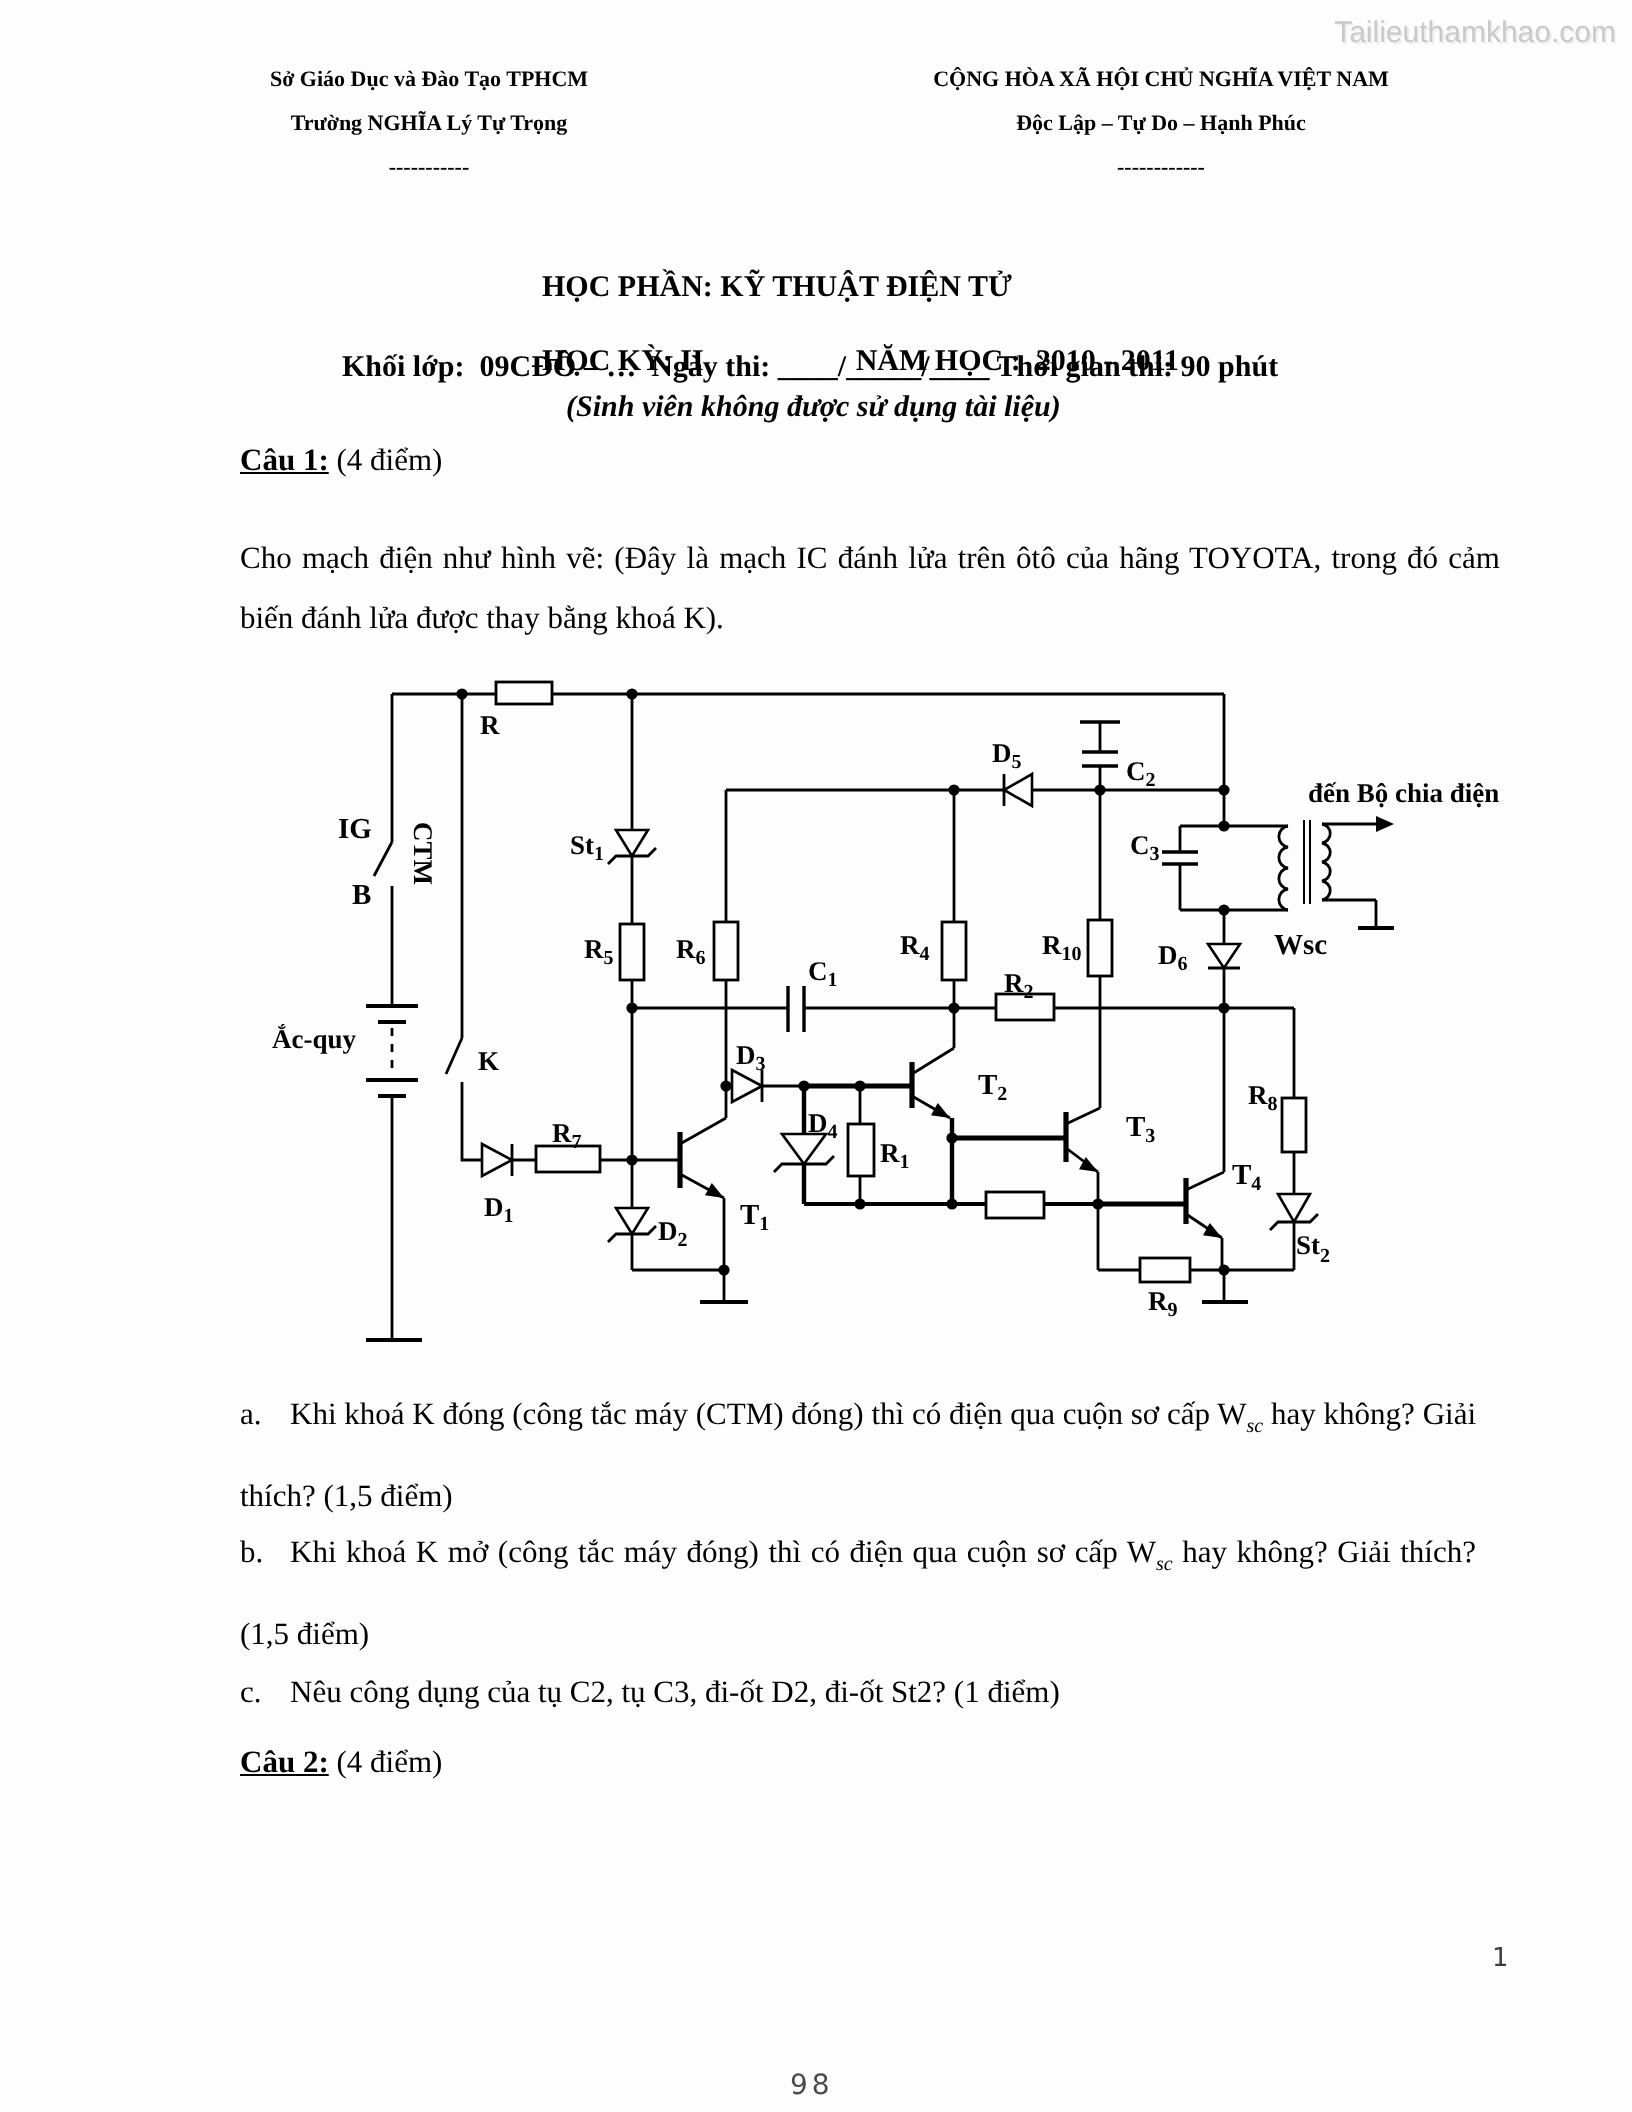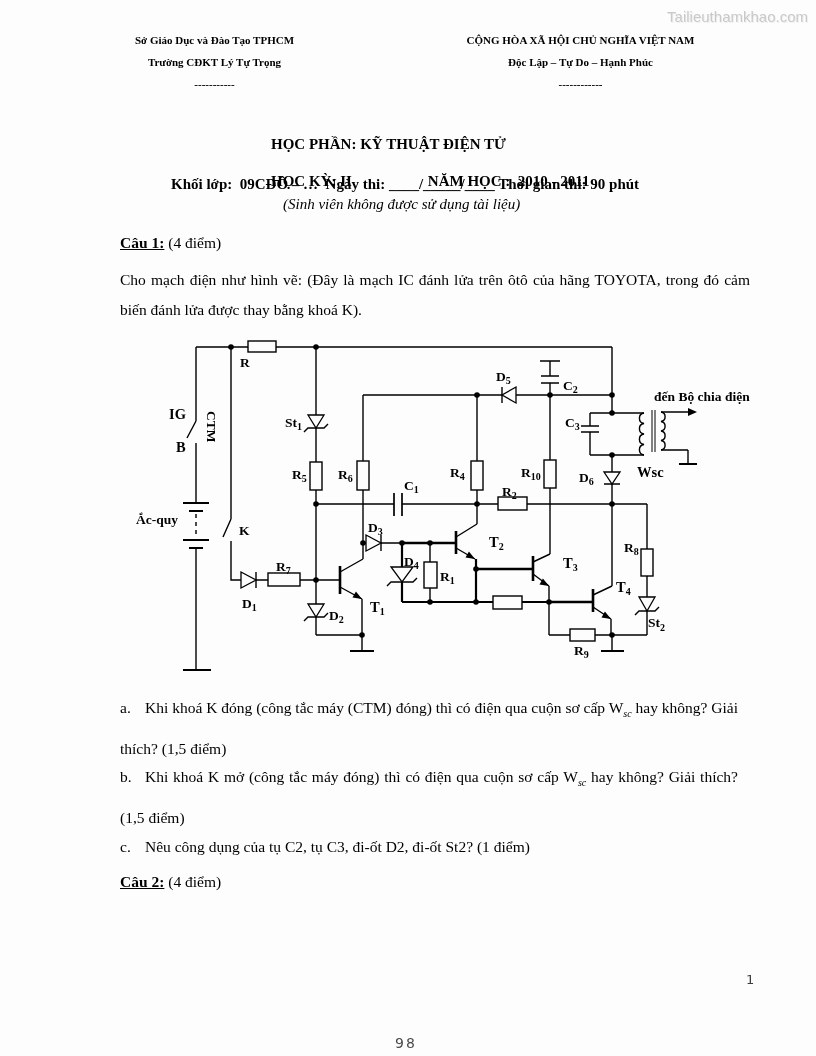--- a/index.html
+++ b/index.html
@@ -6,21 +6,21 @@
   #page{position:relative;width:816px;height:1056px;background:#fdfdfd;overflow:hidden;
         font-family:"Liberation Serif","DejaVu Serif",serif;color:#000;}
   .abs{position:absolute;}
   .b{font-weight:bold;}
   .u{text-decoration:underline;}
   .center{text-align:center;}
   .watermark{color:#c9c9c9;font-family:"Liberation Sans",sans-serif;font-size:15px;
              text-shadow:1px 1px 0 #efefef;}
   .hdr{font-size:11px;line-height:22px;font-weight:bold;}
   .title-line{font-size:15px;font-weight:bold;white-space:pre;}
-  .note-line{font-size:15px;font-weight:normal;font-style:italic;}
+  .note-line{font-size:15px;font-weight:bold;font-style:italic;}
   .body-txt{font-size:15.5px;}
   .intro{width:630px;line-height:30px;text-align:justify;}
   .q-item{width:618px;line-height:34.5px;text-align:justify;}
   .q-item .marker{display:inline-block;width:25px;}
   .q-head{font-size:15.5px;}
   .wsub{font-size:10px;font-style:italic;vertical-align:-4px;}
   .pgnum{font-family:"DejaVu Sans","Liberation Sans",sans-serif;color:#3d3d3d;}
   
   svg text{font-family:"Liberation Serif","DejaVu Serif",serif;font-weight:bold;}
   .clbl{font-size:13.5px;}
@@ -37,38 +37,38 @@
 </style>
 </head>
 <body>
 
 <div id="page">
 
   <div class="abs watermark" style="left:628px;top:8px;width:180px;text-align:right;">Tailieuthamkhao.com</div>
 
   <div class="abs hdr center" style="left:62px;top:29px;width:305px;">
     <div>Sở Giáo Dục và Đào Tạo TPHCM</div>
-    <div>Trường CĐKT Lý Tự Trọng</div>
+    <div>Trường NGHĨA Lý Tự Trọng</div>
     <div>-----------</div>
   </div>
 
   <div class="abs hdr center" style="left:398px;top:29px;width:365px;">
     <div>CỘNG HÒA XÃ HỘI CHỦ NGHĨA VIỆT NAM</div>
     <div>Độc Lập – Tự Do – Hạnh Phúc</div>
     <div>------------</div>
   </div>
 
   <div class="abs title-line" style="left:240px;top:136px;margin-left:31px;">HỌC PHẦN: KỸ THUẬT ĐIỆN TỬ</div>
   <div class="abs title-line" style="left:256px;top:156px;">
     <span>HỌC KỲ: II</span><span style="display:inline-block;width:76px;"></span><span>NĂM HỌC :  2010 - 2011</span>
   </div>
   <div class="abs title-line" style="left:171px;top:176px;">Khối lớp:  09CĐÔ – …  Ngày thi: ____/_____/____ Thời gian thi: 90 phút</div>
   <div class="abs note-line" style="left:283px;top:196px;">(Sinh viên không được sử dụng tài liệu)</div>
 
-  <div class="abs q-head" style="left:120px;top:222px;margin-top:12px;">
+  <div class="abs q-head" style="left:120px;top:222px;">
     <span class="b u">Câu 1:</span>
     <span>(4 điểm)</span>
   </div>
 
   <div class="abs body-txt intro" style="left:120px;top:265px;">Cho mạch điện như hình vẽ: (Đây là mạch IC đánh lửa trên ôtô của hãng TOYOTA, trong đó cảm biến đánh lửa được thay bằng khoá K).</div>
 
   <svg class="abs" style="left:130px;top:330px;" width="676" height="352" viewBox="130 330 676 352">
 
     <path class="w" d="M196,347 H612 M612,347 V413"></path>
 

